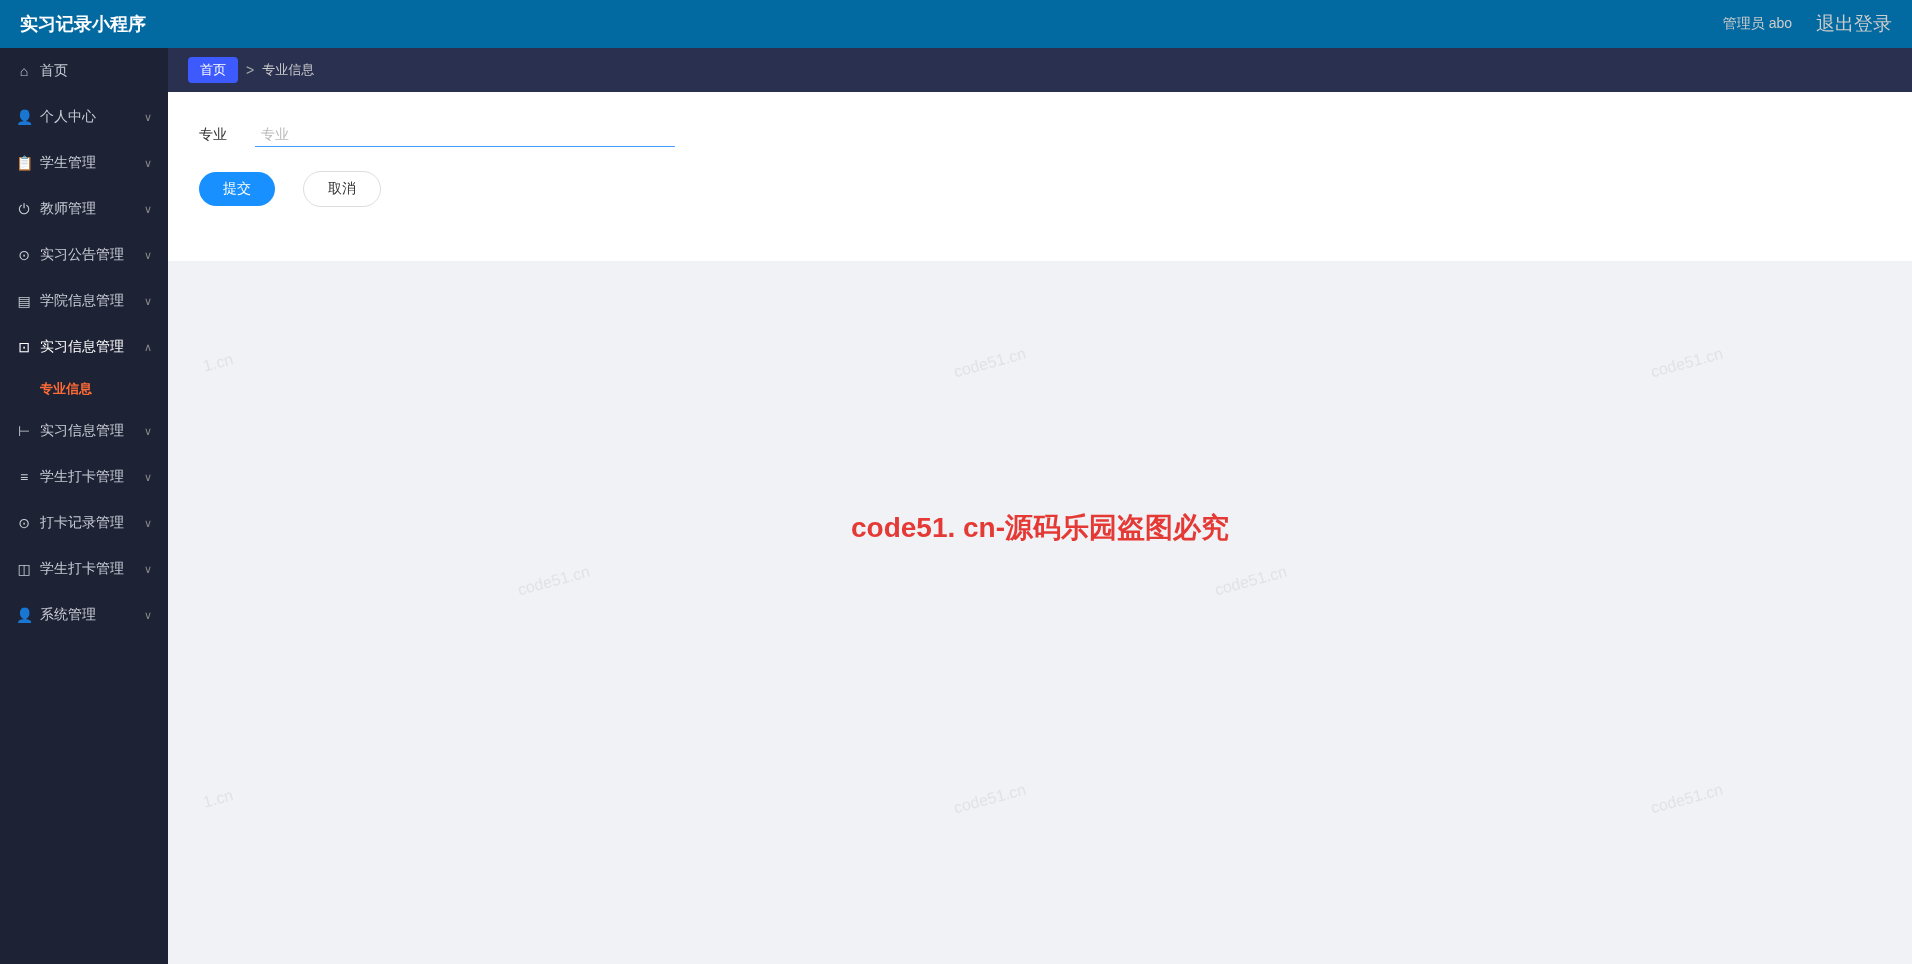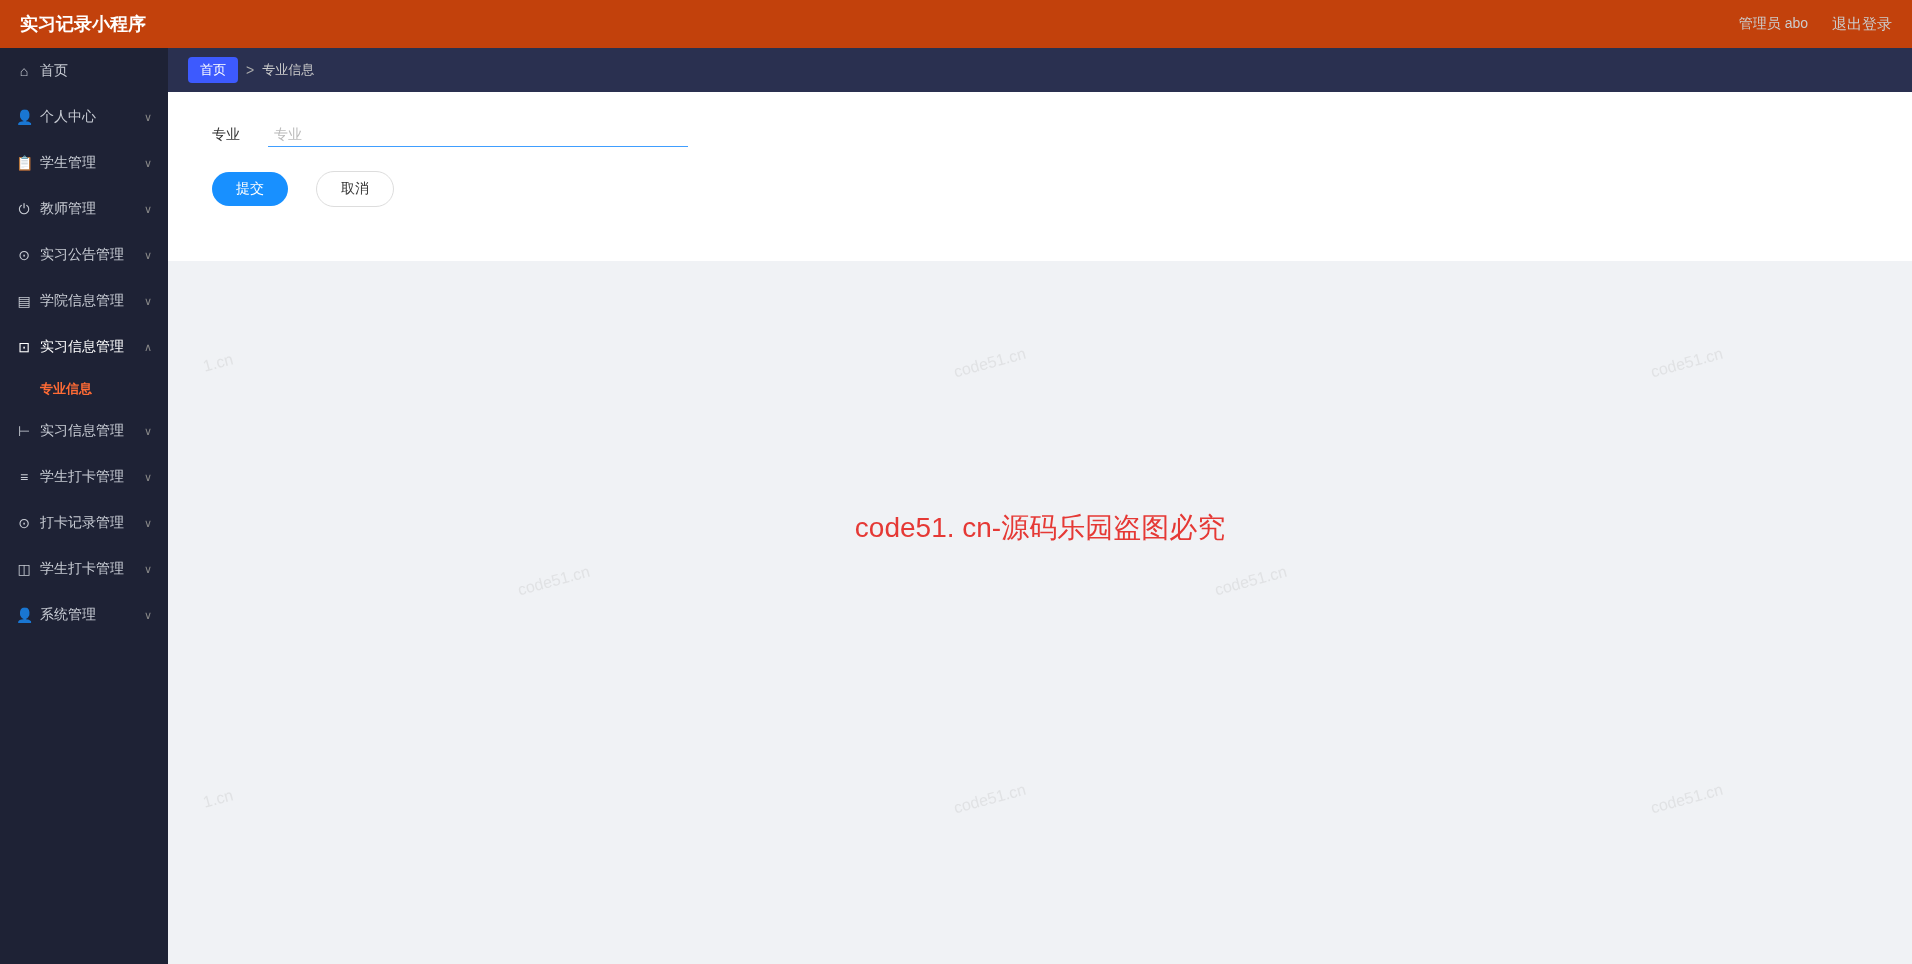--- a/index.html
+++ b/index.html
@@ -1,20 +1,20 @@
 <!DOCTYPE html>
 <html><head>
   <meta charset="utf-8">
   <style>
     * { margin: 0; padding: 0; box-sizing: border-box; }
     body { font-family: 'Microsoft YaHei', Arial, sans-serif; background: #f0f2f5; display: flex; flex-direction: column; height: 100vh; overflow: hidden; }
 
     
     .top-header {
-      background: #c2410c;
+      background: #0369a1;
       color: #fff;
       height: 48px;
       display: flex;
       align-items: center;
       justify-content: space-between;
       padding: 0 20px;
       flex-shrink: 0;
       z-index: 100;
     }
     .top-header-title {
@@ -25,21 +25,21 @@
     .top-header-right {
       display: flex;
       align-items: center;
       gap: 24px;
       font-size: 14px;
       color: #ccc;
     }
     .logout-btn {
       cursor: pointer;
       color: #ccc;
-      font-size: 15px;
+      font-size: 19px;
       background: none;
       border: none;
       color: #ccc;
     }
 
     
     .layout {
       display: flex;
       flex: 1;
       overflow: hidden;
@@ -131,21 +131,21 @@
       flex: 1;
       overflow-y: auto;
       background: #f0f2f5;
       position: relative;
     }
 
     
     .form-card {
       background: #fff;
       margin: 0;
-      padding: 30px 44px;
+      padding: 30px 31px;
       position: relative;
       z-index: 1;
     }
 
     .form-row {
       display: flex;
       align-items: center;
       margin-bottom: 24px;
       gap: 16px;
     }
@@ -203,21 +203,21 @@
       white-space: nowrap;
       transform: rotate(-15deg);
       user-select: none;
     }
     .watermark-center {
       position: absolute;
       top: 50%;
       left: 50%;
       transform: translate(-50%, -50%);
       font-size: 28px;
-      font-weight: normal;
+      font-weight: bold;
       color: #e53935;
       white-space: nowrap;
       pointer-events: none;
       z-index: 2;
     }
   </style>
 </head>
 <body>
 
 <div class="top-header">

